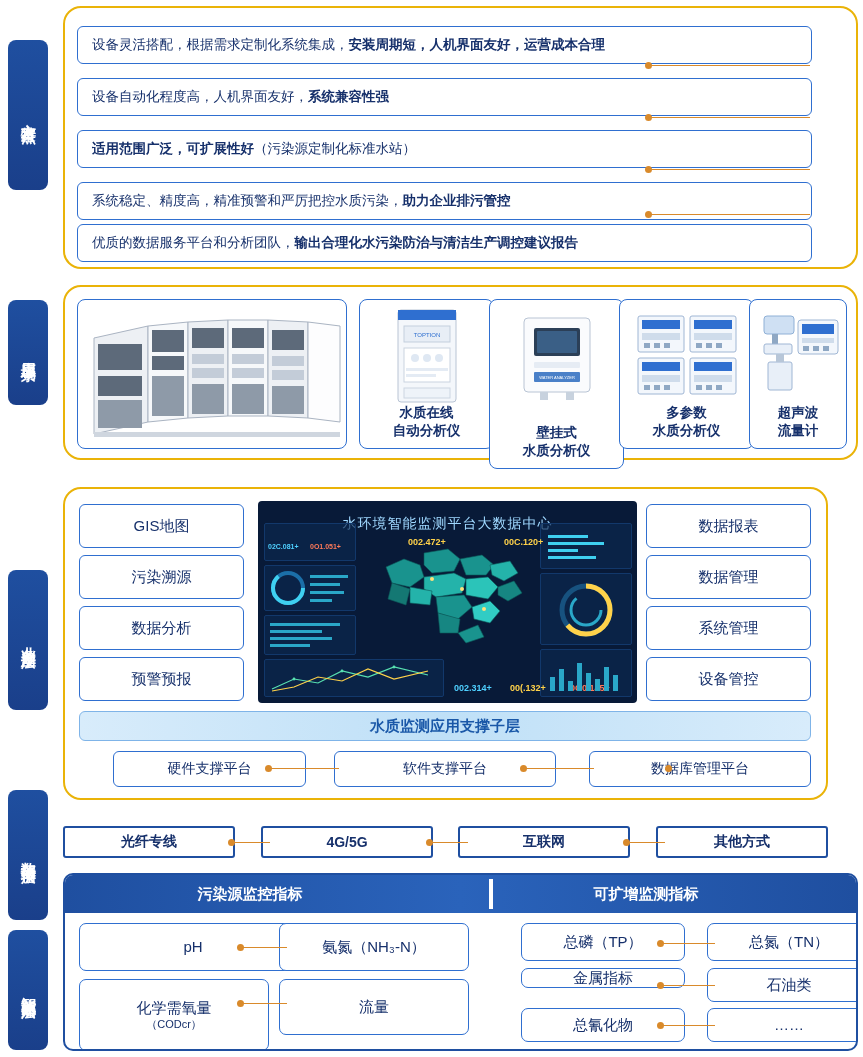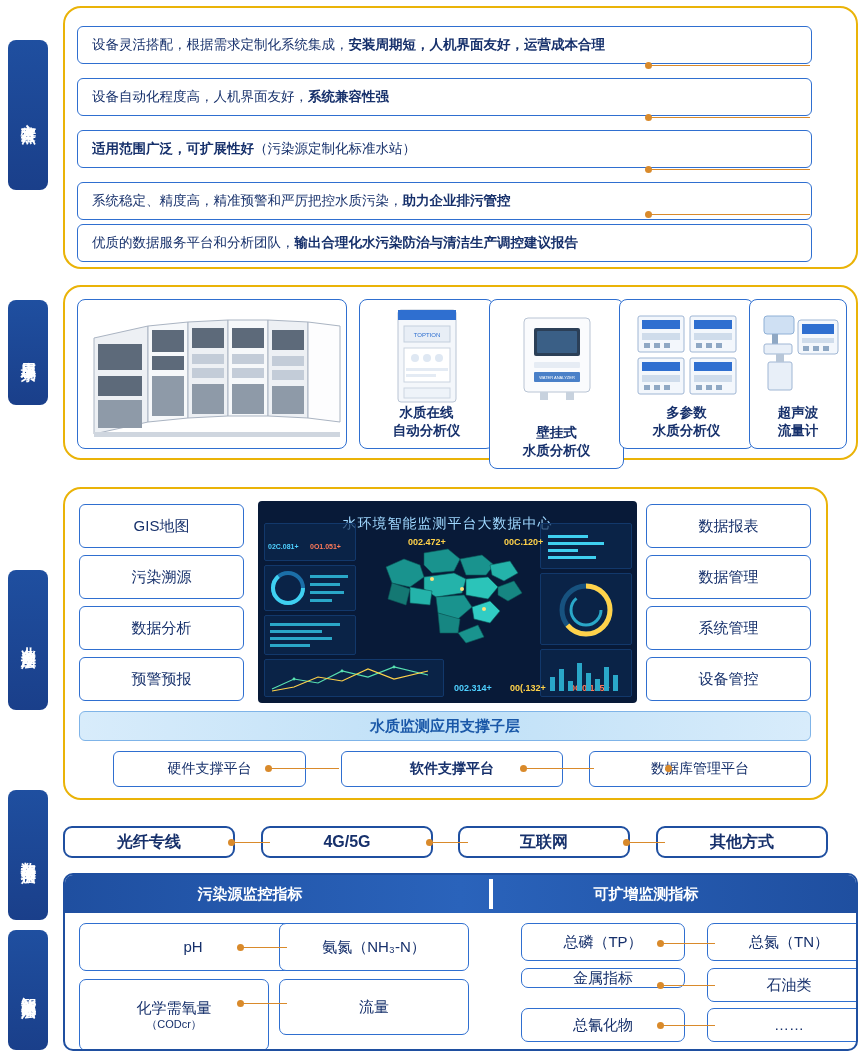--- a/index.html
+++ b/index.html
@@ -128,24 +128,24 @@
     background:#fff;
     display:flex; align-items:center; justify-content:center;
     font-size:14px; color:#16306b;
   }
 
   
   .trans-btn {
     position: absolute;
     height: 32px;
     border: 2px solid #1f4fa0;
-    border-radius: 9px;
+    border-radius: 3px;
     background:#fff;
     display:flex; align-items:center; justify-content:center;
-    font-size:16px; font-weight:bold; color:#16306b;
+    font-size:14px; font-weight:bold; color:#16306b;
   }
 
   
   .sense-panel {
     position:absolute;
     border-radius:10px;
     background:#fff;
     border:2px solid #1f4fa0;
     overflow:hidden;
   }
@@ -490,21 +490,21 @@
     </svg>
   </div>
 
   <div class="support-bar" style="left:14px; top:222px; width:732px; height:30px;">
     <span>水质监测应用支撑子层</span>
   </div>
 
   <div class="plat-btn" style="left:14px; top:262px; width:193px;margin-left:34px;">
       <span>硬件支撑平台</span>
     </div>
-  <div class="plat-btn" style="left:276px; top:262px; width:222px;font-weight:bold;">
+  <div class="plat-btn" style="left:269px; top:262px; width:222px;">
       <span>软件支撑平台</span>
     </div>
   <div class="plat-btn" style="left:524px; top:262px; width:222px;">
       <span>数据库管理平台</span>
     </div>
 
   <div class="connector" style="left:204px; top:279px; width:70px;"></div>
   <div class="cdot" style="left:200px; top:276px;"></div>
   <div class="connector" style="left:459px; top:279px; width:70px;"></div>
   <div class="cdot" style="left:455px; top:276px;"></div>

